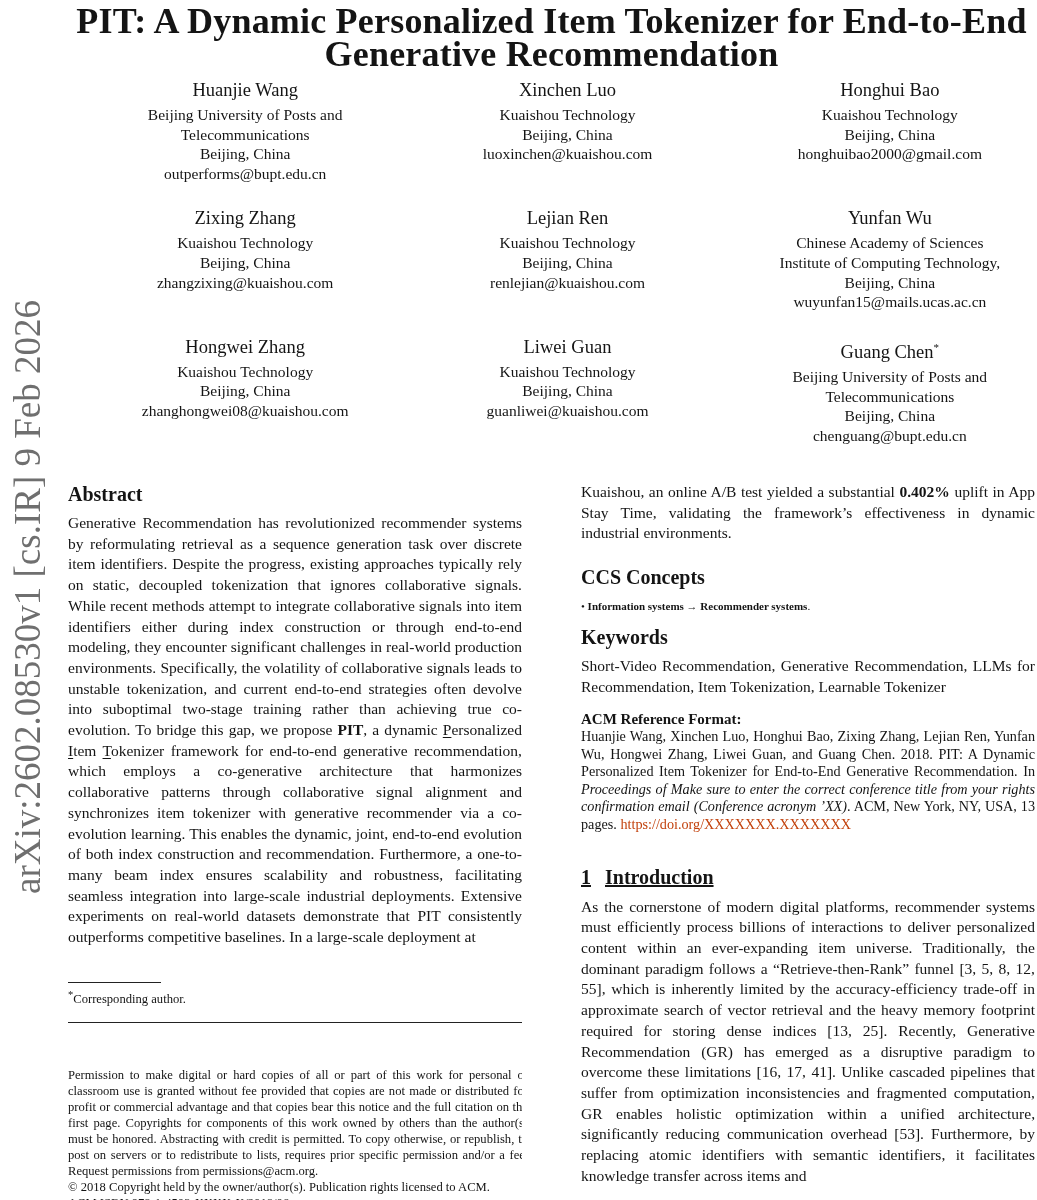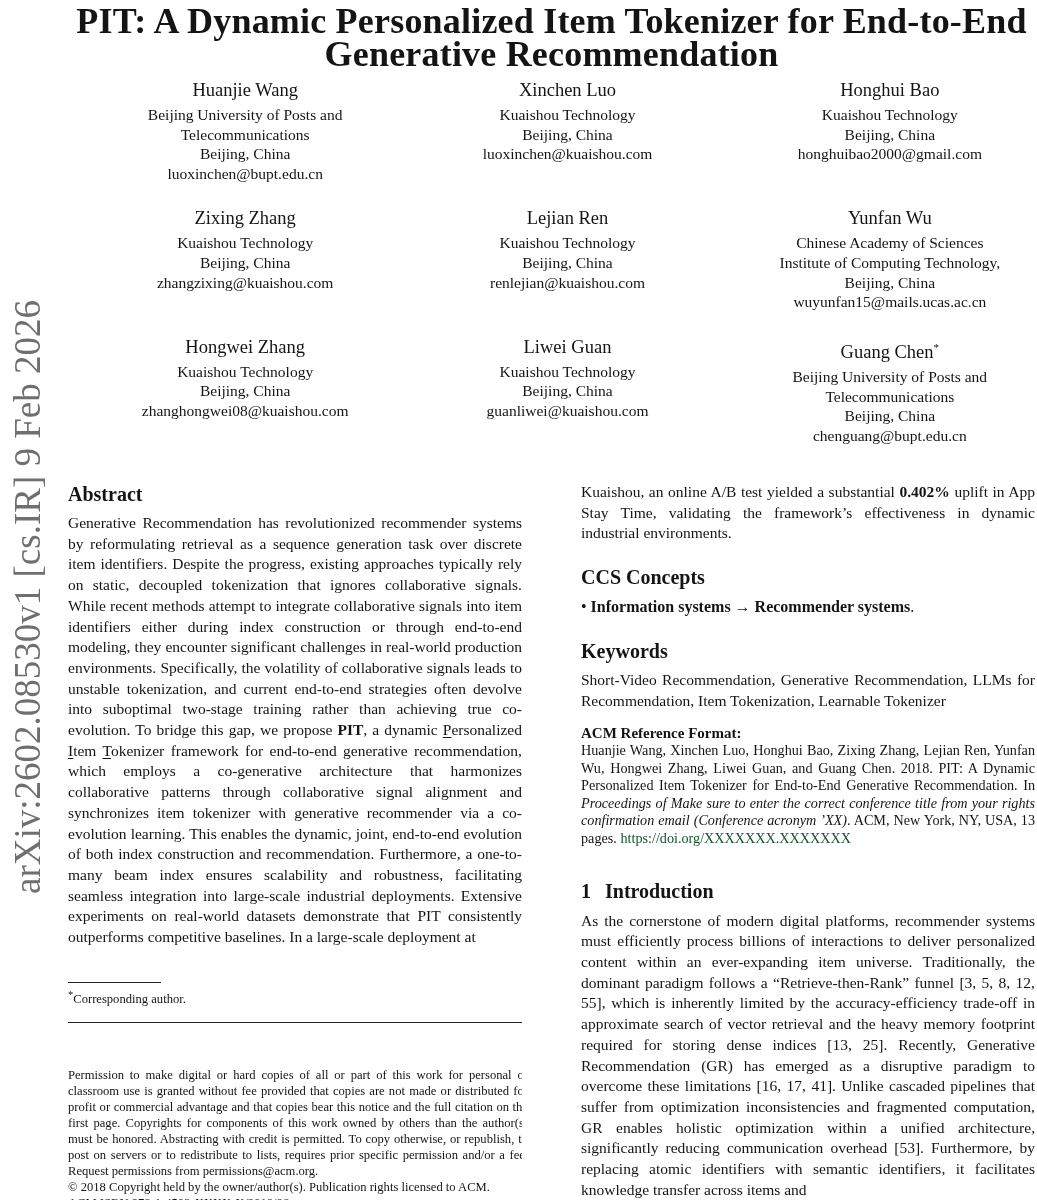--- a/index.html
+++ b/index.html
@@ -55,52 +55,52 @@
 
   .footnote-block {
     position:absolute; top:500px; left:0; width:460px;
     font-size:12.6px; line-height:16px;
   }
   .fn-rule-short { width:93px; border:0; border-top:1px solid #222; margin:0 0 4px 0; }
   .fn-rule-long  { width:460px; border:0; border-top:1px solid #222; margin:15px 0 5px 0; }
   .fn-permission { text-align:justify;margin-top:44px; }
   .fn-italic { font-style:italic; }
   .ccs-heading { margin-top:21px; }
-  .kw-heading  { margin-top:22px; }
-  .ccs-line { font-size:16px; line-height:21px; }
+  .kw-heading  { margin-top:8px; }
+  .ccs-line { font-size:11px; line-height:21px; }
   .acm-ref-heading {
     font-weight:bold; font-size:15px; line-height:17.5px;
     margin-top:13px;
   }
   .acm-ref-body {
     font-size:14.2px; line-height:17.6px; text-align:justify;
   }
-  .intro-heading { margin-top:31px; margin-bottom:8px; }
-  .doi-link { color:#14532d; text-decoration:none; }
+  .intro-heading { margin-top:31px; margin-bottom:8px;text-decoration:underline; }
+  .doi-link { color:#c2410c; text-decoration:none; }
 </style>
 </head>
 <body>
 
 <div class="stamp">arXiv:2602.08530v1 [cs.IR] 9 Feb 2026</div>
 
 <div class="content">
 
   <div class="paper-title">
     <div>PIT: A Dynamic Personalized Item Tokenizer for End-to-End</div>
     <div>Generative Recommendation</div>
   </div>
 
   <div class="authors-grid">
 
     <div class="author">
       <div class="author-name">Huanjie Wang</div>
       <div class="author-line">Beijing University of Posts and</div>
       <div class="author-line">Telecommunications</div>
       <div class="author-line">Beijing, China</div>
-      <div class="author-line">luoxinchen@bupt.edu.cn</div>
+      <div class="author-line">outperforms@bupt.edu.cn</div>
     </div>
 
     <div class="author">
       <div class="author-name">Xinchen Luo</div>
       <div class="author-line">Kuaishou Technology</div>
       <div class="author-line">Beijing, China</div>
       <div class="author-line">luoxinchen@kuaishou.com</div>
     </div>
 
     <div class="author">

